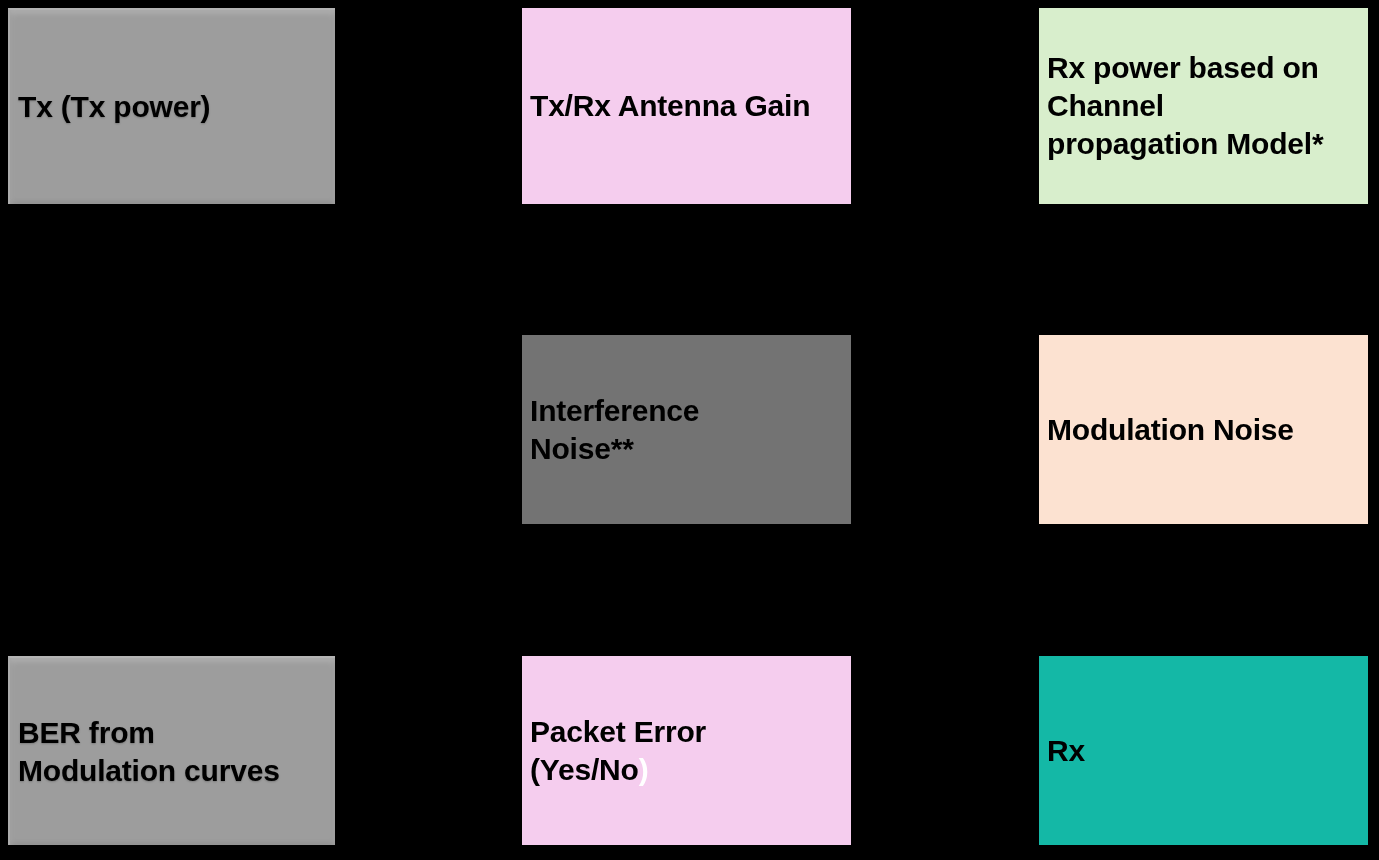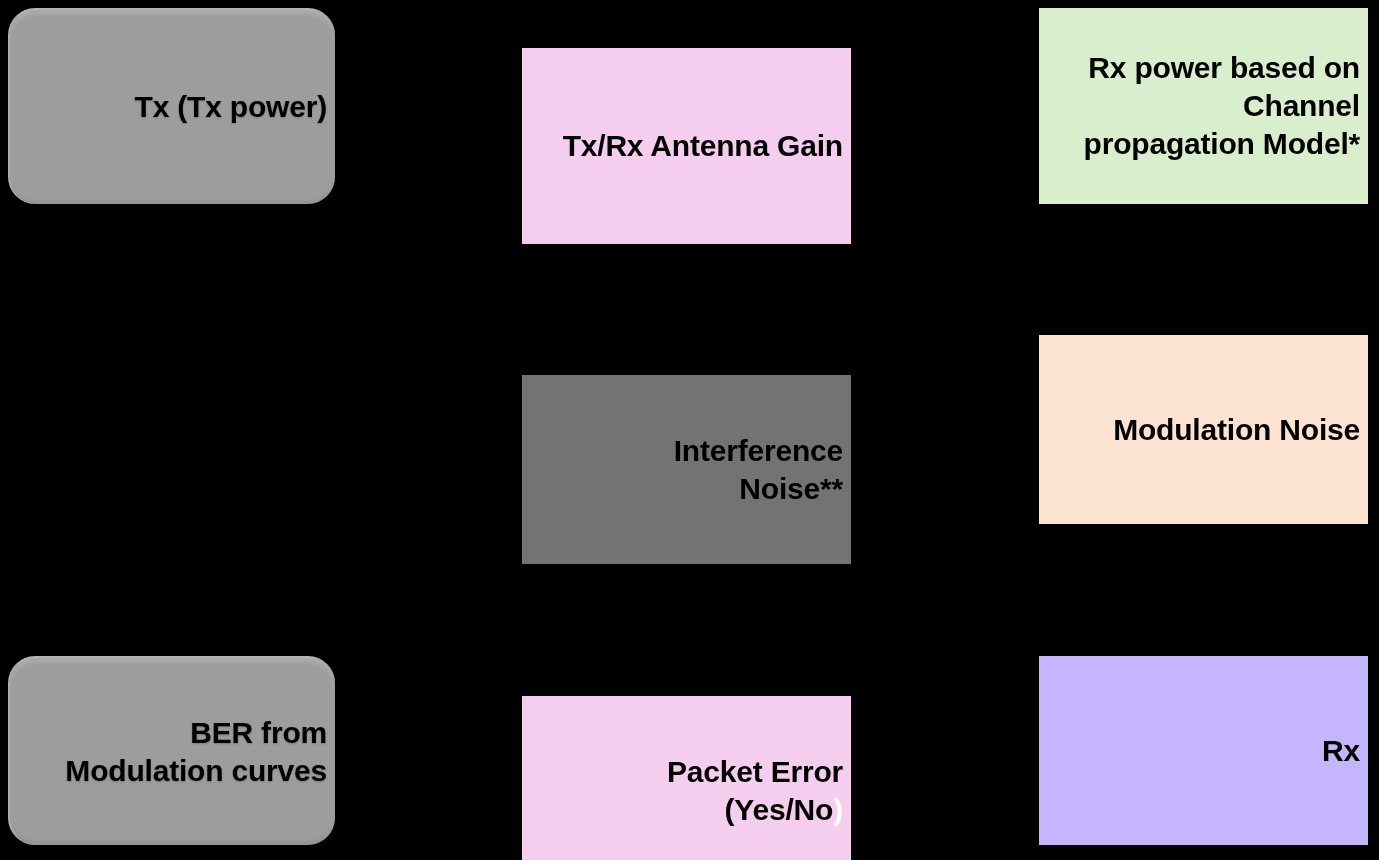--- a/index.html
+++ b/index.html
@@ -19,53 +19,53 @@
     overflow: hidden;
   }
 
   
   .node {
     position: absolute;
     box-sizing: border-box;
     display: flex;
     align-items: center;
     justify-content: center;
-    text-align: right;
+    text-align: left;
     color: #000000;
     font-weight: bold;
     font-size: 30px;
     line-height: 1.26;
     letter-spacing: -0.2px;
     padding: 4px 8px;
     -webkit-font-smoothing: antialiased;
   }
   .node .label {
     display: block;
     width: 100%;
     white-space: pre-line;
   }
 
   
-  .col-1 { left: 8px;    width: 327px; border-radius: 27px; }
-  .col-2 { left: 522px;  width: 329px; margin-top: 40px; }
+  .col-1 { left: 8px;    width: 327px; }
+  .col-2 { left: 522px;  width: 329px; }
   .col-3 { left: 1039px; width: 329px; }
 
   
   .row-1 { top: 8px;   height: 196px; }
   .row-2 { top: 335px; height: 189px; }
   .row-3 { top: 656px; height: 189px; }
 
   
   .fill-gray   { background: #9d9d9d; }
   .fill-pink   { background: #f5cdee; }
   .fill-green  { background: #d8eecc; }
   .fill-blue-a { background: #bfe2f2; }
   .fill-blue-b { background: #737373; }
   .fill-peach  { background: #fce2d1; }
-  .fill-blue-c { background: #c4b5fd; }
+  .fill-blue-c { background: #14b8a6; }
 
   
   .bevel {
     border-top: 2px solid #b4b4b4;
     border-left: 2px solid #adadad;
     box-shadow: inset 0 3px 6px rgba(255,255,255,0.22),
                 inset 0 -2px 5px rgba(0,0,0,0.10);
   }
   .bevel .label {
     text-shadow: 0 1px 2px rgba(0,0,0,0.22);

